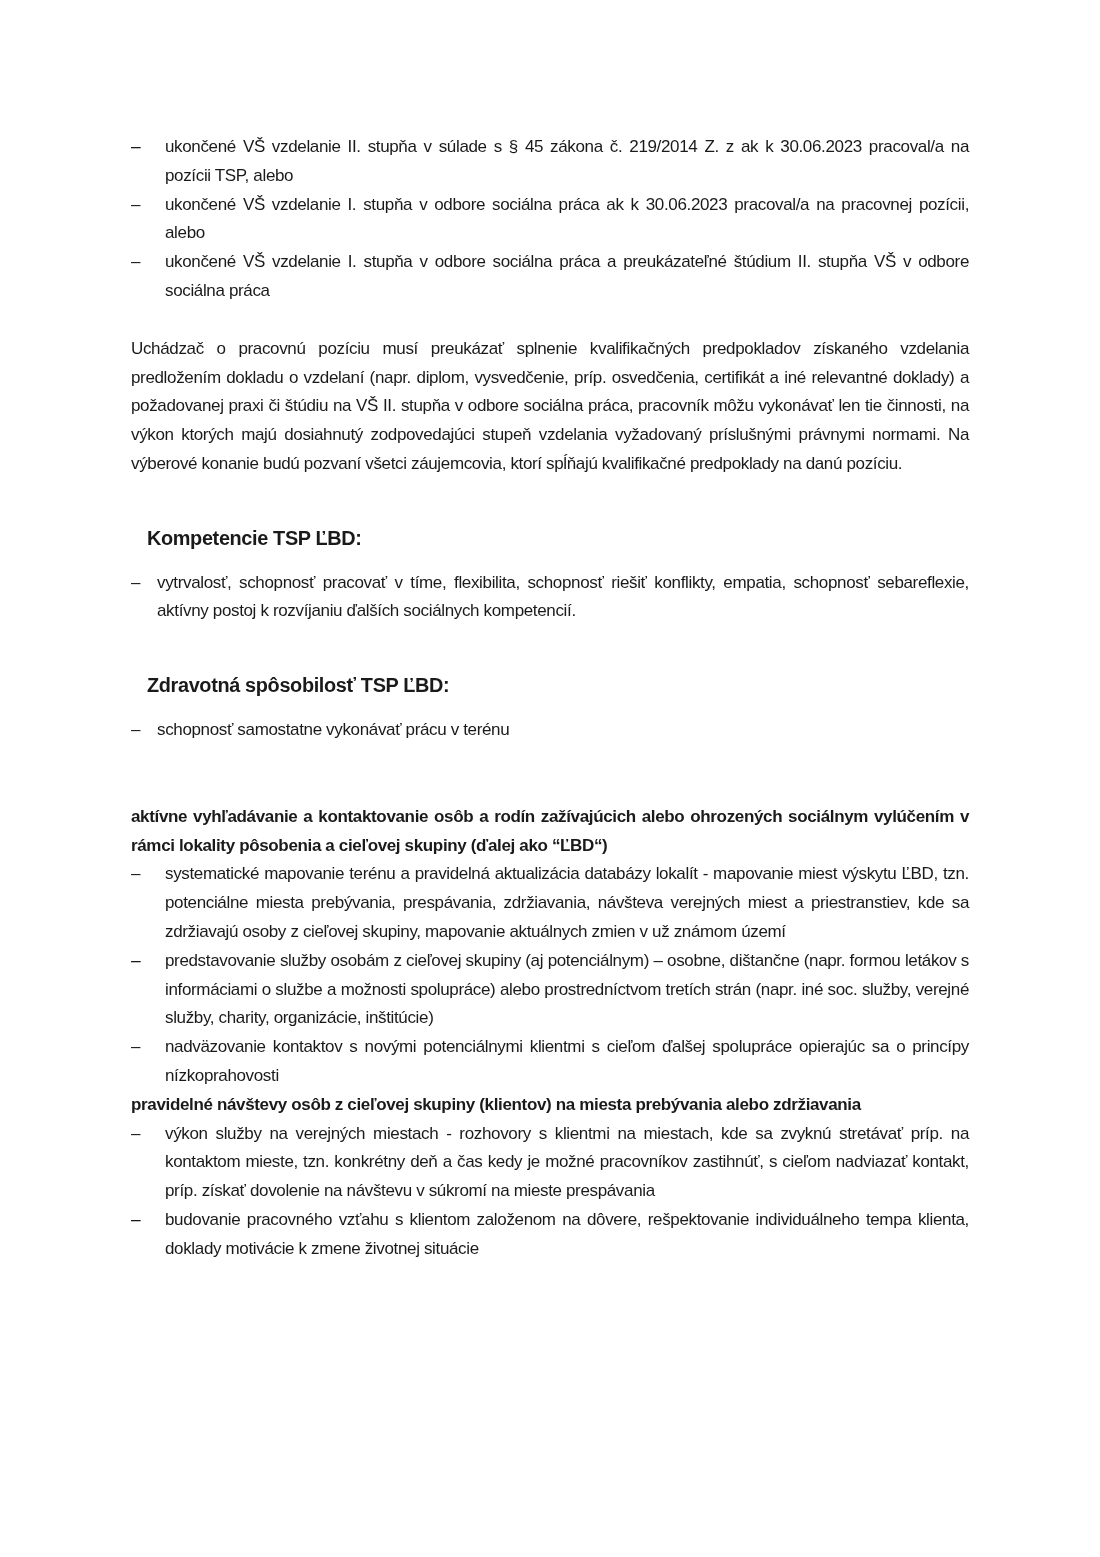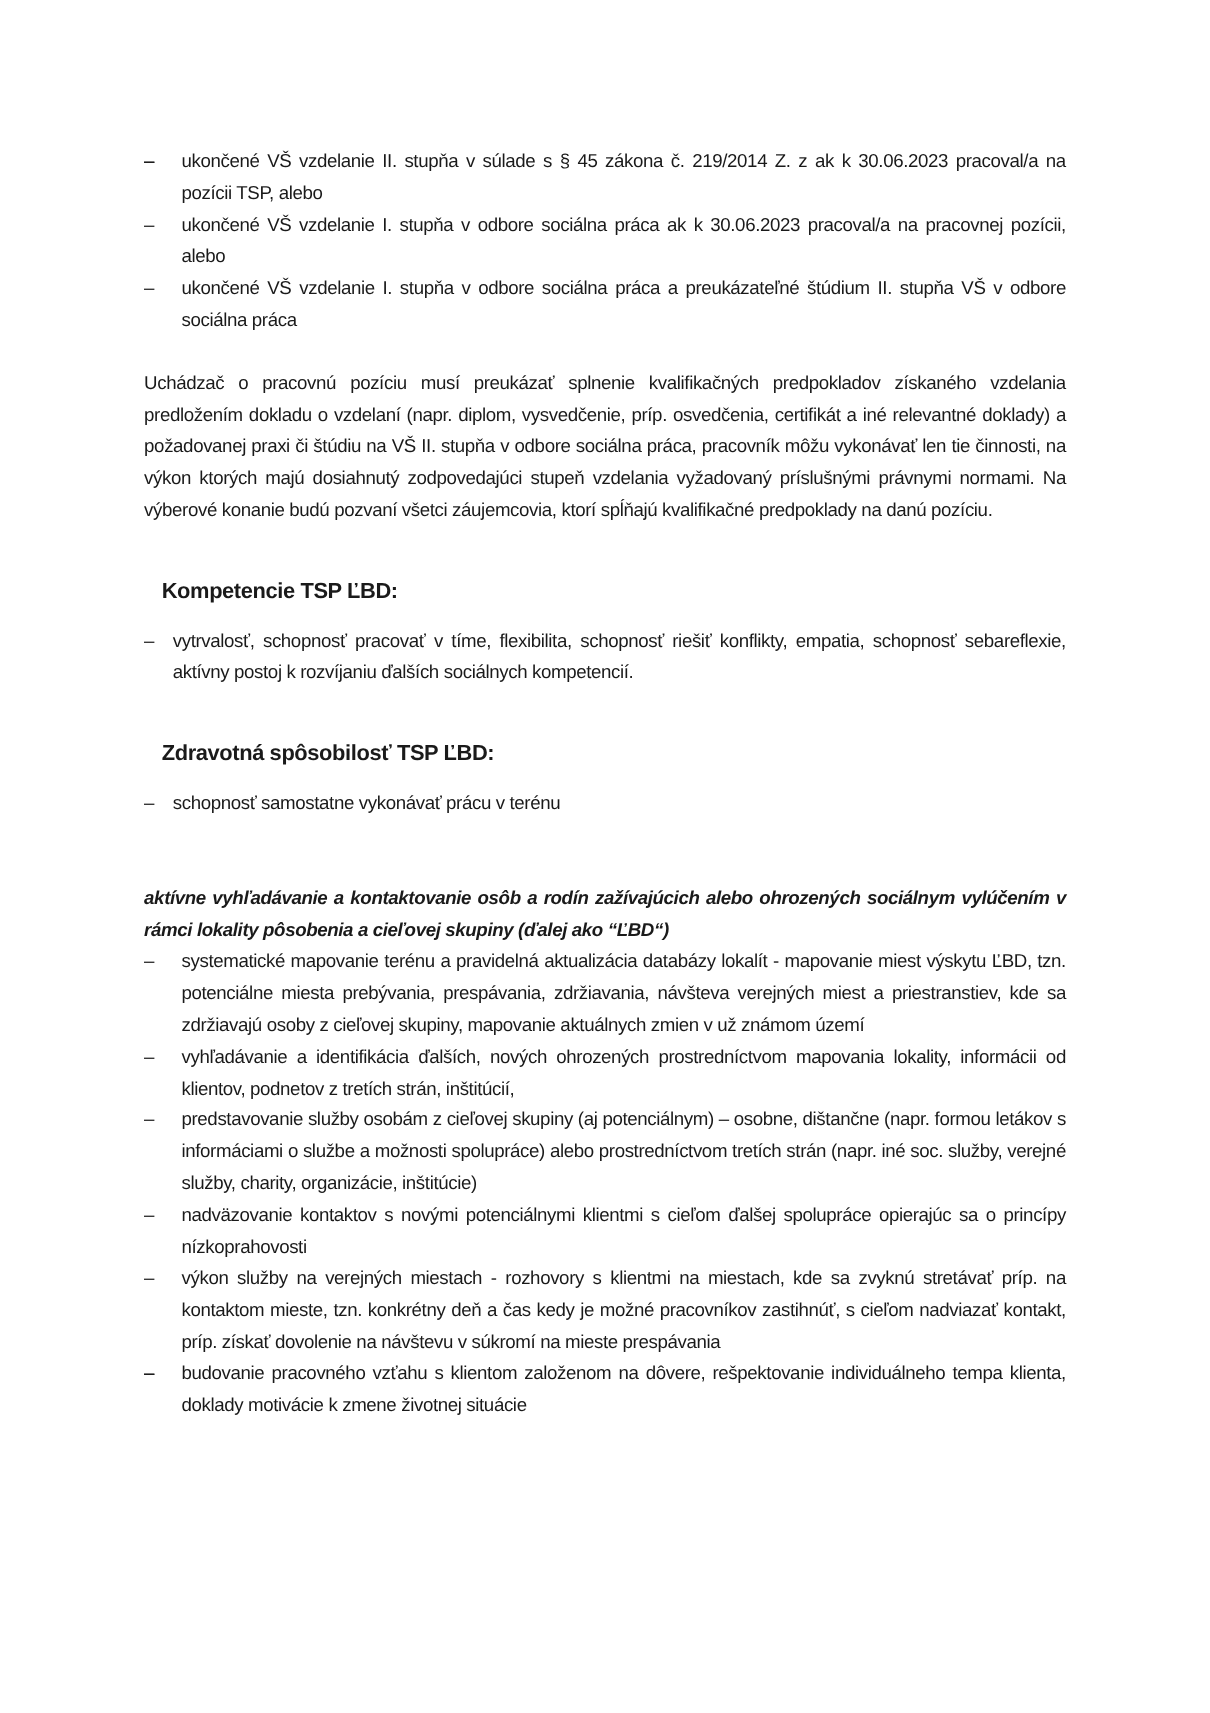--- a/index.html
+++ b/index.html
@@ -49,21 +49,20 @@
       text-align: justify;
     }
     .heading {
       margin: 16px;
       font-weight: bold;
     }
     .subheading {
       margin: 0;
       font-weight: bold;
       text-align: justify;
-      font-style: italic;
     }
     .gap-1 { height: 29px; }
     .gap-2 { height: 29px; }
     .gap-3 { height: 58px; }
   </style>
 </head>
 <body>
 
 <div class="page">
 
@@ -91,24 +90,25 @@
   <ul class="list tight">
     <li><span class="dash">–</span><span>schopnosť samostatne vykonávať prácu v terénu</span></li>
   </ul>
 
   <div class="gap-3"></div>
 
 
   <p class="subheading">aktívne vyhľadávanie a kontaktovanie osôb a rodín zažívajúcich alebo ohrozených sociálnym vylúčením v rámci lokality pôsobenia a cieľovej skupiny (ďalej ako “ĽBD“)</p>
   <ul class="list">
     <li><span class="dash">–</span><span>systematické mapovanie terénu a pravidelná aktualizácia databázy lokalít -  mapovanie miest výskytu ĽBD, tzn. potenciálne miesta prebývania, prespávania, zdržiavania, návšteva verejných miest a priestranstiev, kde sa zdržiavajú osoby z cieľovej skupiny, mapovanie aktuálnych zmien v už známom území</span></li>
-    <li><span class="dash">–</span><span>vyhľadávanie a identifikácia ďalších, nových ohrozených prostredníctvom mapovania lokality, informácii od klientov, podnetov z tretích strán, inštitúcií,</span></li>
+    <li><span class="dash">–</span></li>
     <li><span class="dash">–</span><span>predstavovanie služby osobám z cieľovej skupiny (aj potenciálnym) – osobne, dištančne (napr. formou letákov s informáciami o službe a možnosti spolupráce) alebo prostredníctvom tretích strán (napr. iné soc. služby, verejné služby, charity, organizácie, inštitúcie)</span></li>
     <li><span class="dash">–</span><span>nadväzovanie kontaktov s novými potenciálnymi klientmi s cieľom ďalšej spolupráce opierajúc sa o princípy nízkoprahovosti</span></li>
   </ul>
 
+  <p class="subheading">pravidelné návštevy osôb z cieľovej skupiny (klientov) na miesta prebývania alebo zdržiavania</p>
   <ul class="list">
     <li><span class="dash">–</span><span>výkon služby na verejných miestach - rozhovory s klientmi na miestach, kde sa zvyknú stretávať príp. na kontaktom mieste, tzn. konkrétny deň a čas kedy je možné pracovníkov zastihnúť, s cieľom nadviazať kontakt, príp. získať dovolenie na návštevu v súkromí na mieste prespávania</span></li>
     <li><span class="dash">–</span></li>
     <li><span class="dash">–</span><span>budovanie pracovného vzťahu s klientom založenom na dôvere, rešpektovanie individuálneho tempa klienta, doklady motivácie k zmene životnej situácie</span></li>
   </ul>
 
 </div>
 
 </body></html>

